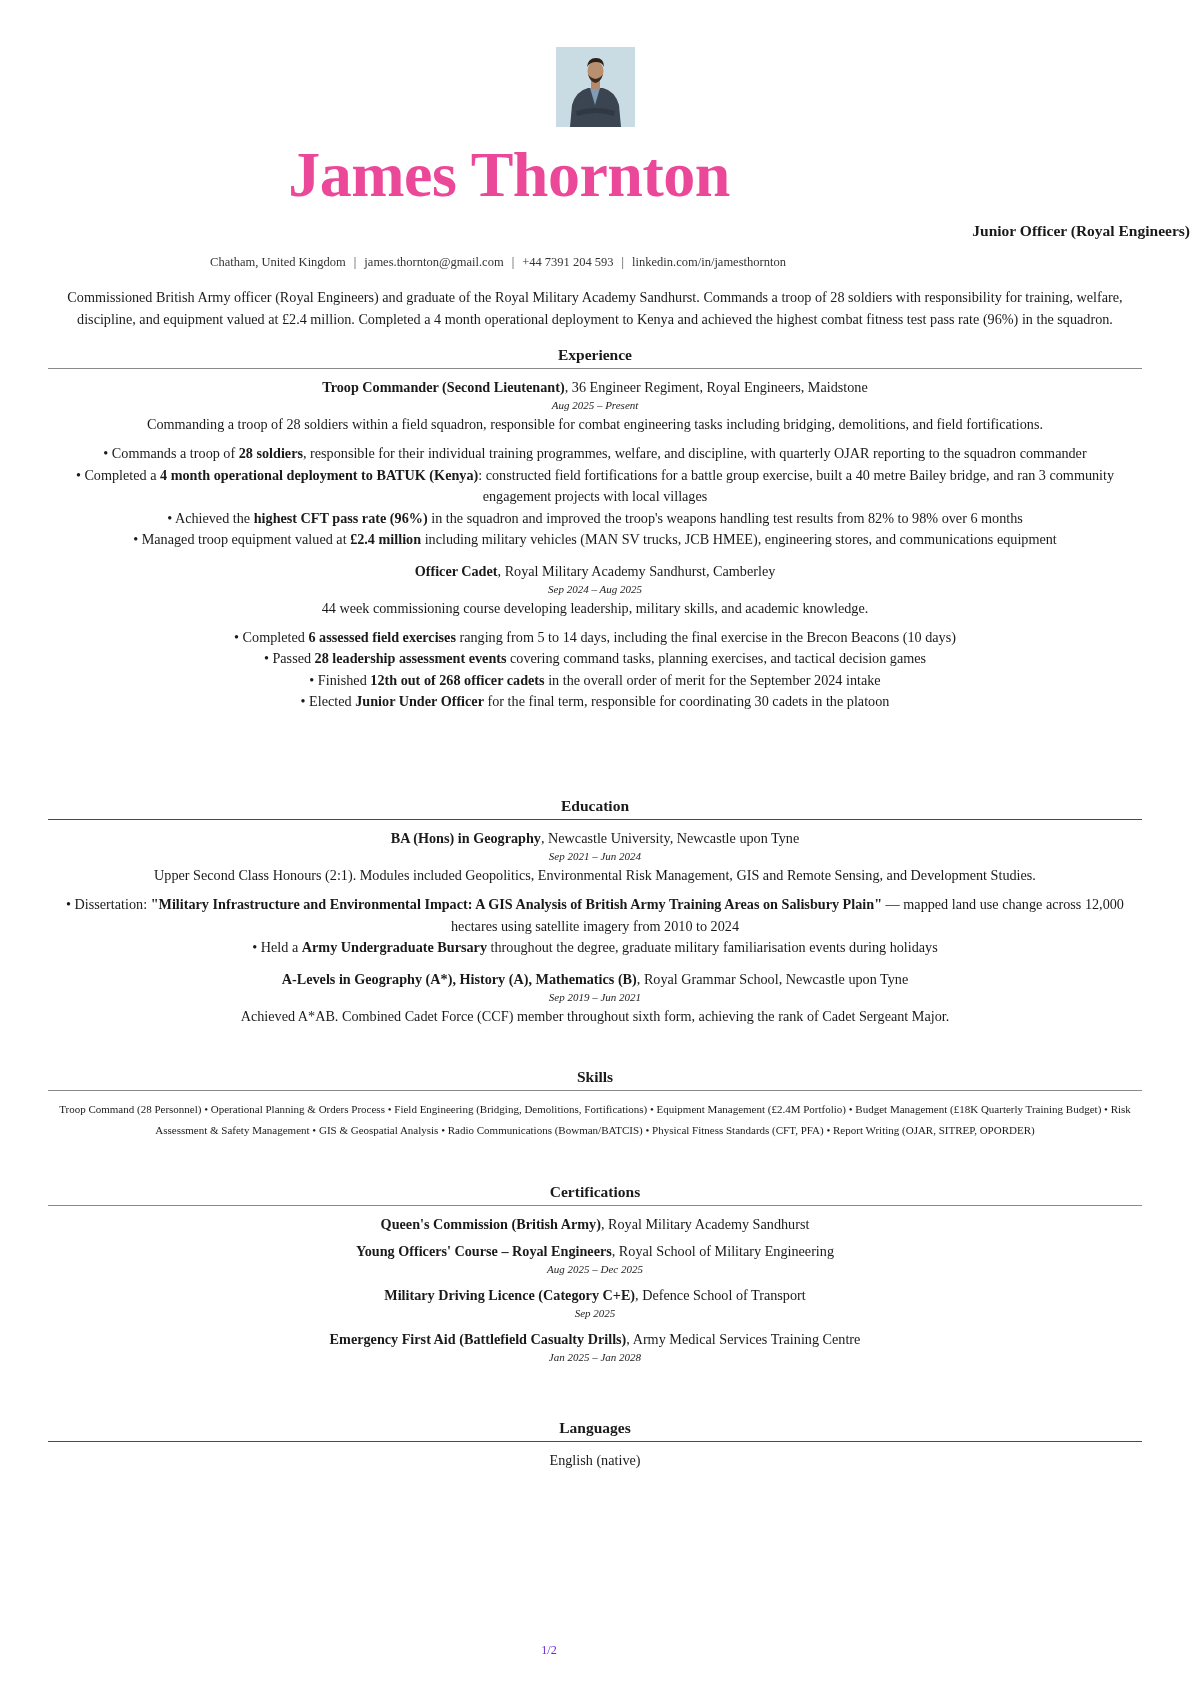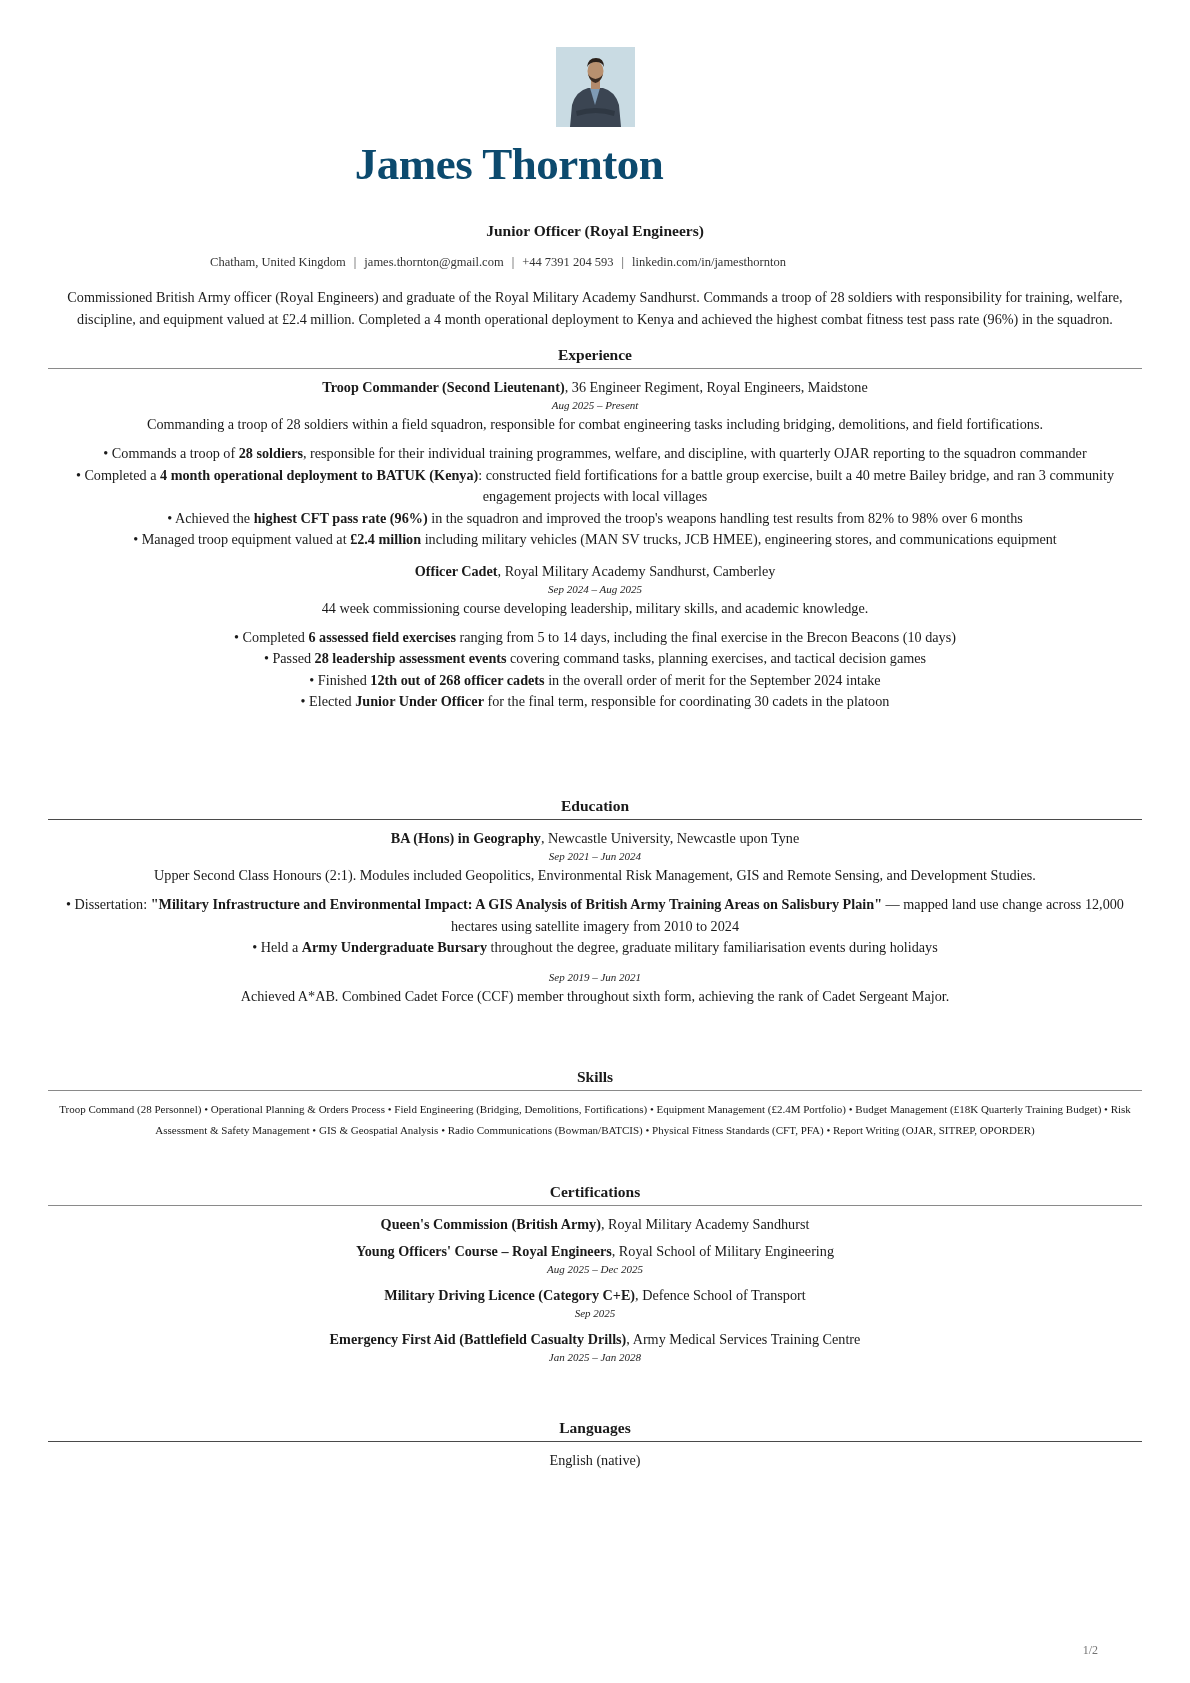--- a/index.html
+++ b/index.html
@@ -3,22 +3,22 @@
 <meta charset="utf-8">
 <style>
   html, body { margin: 0; padding: 0; background: #ffffff; }
   body { width: 1190px; height: 1683px; position: relative; overflow: hidden;
          font-family: "DejaVu Serif", "Liberation Serif", serif; color: #1a1a1a; }
   .photo { position: absolute; left: 556px; top: 47px; width: 79px; height: 80px;
            background: #c5d8e0; overflow: hidden; }
   .photo svg { display: block; }
   .name { position: absolute; left: 0; width: 1018px; top: 138px; text-align: center;
           font-family: "Liberation Serif", "DejaVu Serif", serif; font-weight: bold;
-          font-size: 45px; letter-spacing: -0.5px; color: #0c4a6e; }
-  .job-title { position: absolute; left: 0; width: 1190px; top: 222px; text-align: center;
+          font-size: 64px; letter-spacing: -0.5px; color: #ec4899; }
+  .job-title { position: absolute; left: 0; width: 1190px; top: 222px; text-align: right;
                font-family: "Liberation Serif", serif; font-weight: bold; font-size: 15.5px; }
   .contact { position: absolute; left: 0; width: 996px; top: 255px; text-align: center;
              font-family: "Liberation Serif", serif; font-size: 12.5px; color: #333; }
   .contact .sep { margin: 0 8px; color: #444; }
   .summary { position: absolute; left: 48px; width: 1094px; top: 287px; text-align: center;
              font-family: "Liberation Serif", serif; font-size: 14.2px; line-height: 21.5px; }
   .section { position: absolute; left: 48px; width: 1094px; }
   .sec-head { text-align: center; font-family: "Liberation Serif", serif; font-weight: bold;
               font-size: 15.5px; height: 22px; line-height: 22px; }
   .rule { height: 0; border-top: 1.3px solid #4a4a4a; margin-top: 2px; }
@@ -30,22 +30,22 @@
           font-size: 11px; line-height: 17px; color: #222; }
   .desc { text-align: center; font-family: "Liberation Serif", serif; font-size: 14.2px;
           line-height: 21px; }
   .bullets { text-align: center; font-family: "Liberation Serif", serif; font-size: 14.2px;
              line-height: 21.5px; margin-top: 8px; }
   .bullets div { margin: 0; }
   .skills { text-align: center; font-family: "Liberation Serif", serif; font-size: 11px;
             line-height: 20.5px; margin-top: 8px; }
   .cert-name { text-align: center; font-family: "Liberation Serif", serif; font-size: 14.2px;
                line-height: 20px; }
-  .footer { position: absolute; left: 0; width: 1098px; top: 1643px; text-align: right;
-            font-family: "Liberation Serif", serif; font-size: 12px; color: #737373; }
+  .footer { position: absolute; left: 0; width: 1098px; top: 1643px; text-align: center;
+            font-family: "Liberation Serif", serif; font-size: 12px; color: #6d28d9; }
 </style>
 </head>
 <body>
 
 <div class="photo">
   <svg width="79" height="80" viewBox="0 0 79 80">
     <rect width="79" height="80" fill="#c9dbe3"></rect>
     <path d="M14 80 L16 58 Q20 44 32 41 L47 41 Q59 44 63 58 L65 80 Z" fill="#3b4552"></path>
     <path d="M34 41 L39 58 L44 41 Z" fill="#7f9bb5"></path>
     <rect x="35" y="33" width="9" height="9" fill="#b38a6c"></rect>
@@ -102,20 +102,21 @@
     <div class="entry-head"><b>BA (Hons) in Geography</b><span>, Newcastle University, Newcastle upon Tyne</span></div>
     <div class="date">Sep 2021 – Jun 2024</div>
     <div class="desc">Upper Second Class Honours (2:1). Modules included Geopolitics, Environmental Risk Management, GIS and Remote Sensing, and Development Studies.</div>
     <div class="bullets">
       <div><span>• Dissertation: </span><b>"Military Infrastructure and Environmental Impact: A GIS Analysis of British Army Training Areas on Salisbury Plain"</b><span> — mapped land use change across 12,000 hectares using satellite imagery from 2010 to 2024</span></div>
       <div><span>• Held a </span><b>Army Undergraduate Bursary</b><span> throughout the degree, graduate military familiarisation events during holidays</span></div>
     </div>
   </div>
 
   <div style="margin-top:10px;">
+    <div class="entry-head"><b>A-Levels in Geography (A*), History (A), Mathematics (B)</b><span>, Royal Grammar School, Newcastle upon Tyne</span></div>
     <div class="date">Sep 2019 – Jun 2021</div>
     <div class="desc">Achieved A*AB. Combined Cadet Force (CCF) member throughout sixth form, achieving the rank of Cadet Sergeant Major.</div>
   </div>
 </div>
 
 <div class="section" style="top:1066px;">
   <div class="sec-head">Skills</div>
   <div class="rule light"></div>
   <div class="skills">Troop Command (28 Personnel) • Operational Planning &amp; Orders Process • Field Engineering (Bridging, Demolitions, Fortifications) • Equipment Management (£2.4M Portfolio) • Budget Management (£18K Quarterly Training Budget) • Risk Assessment &amp; Safety Management • GIS &amp; Geospatial Analysis • Radio Communications (Bowman/BATCIS) • Physical Fitness Standards (CFT, PFA) • Report Writing (OJAR, SITREP, OPORDER)</div>
 </div>

